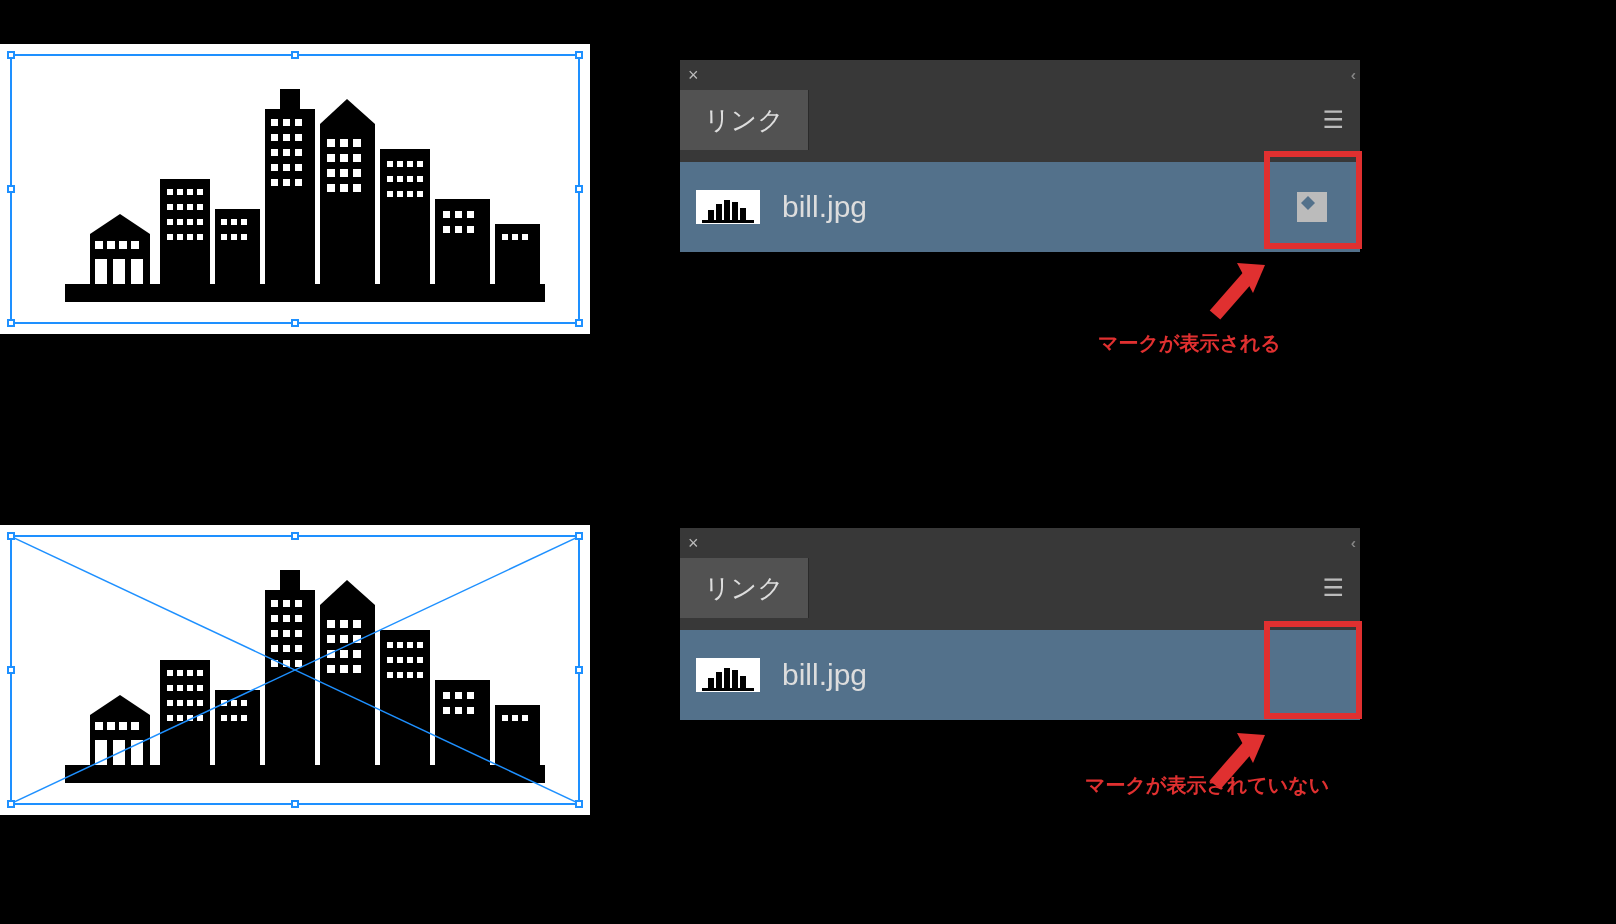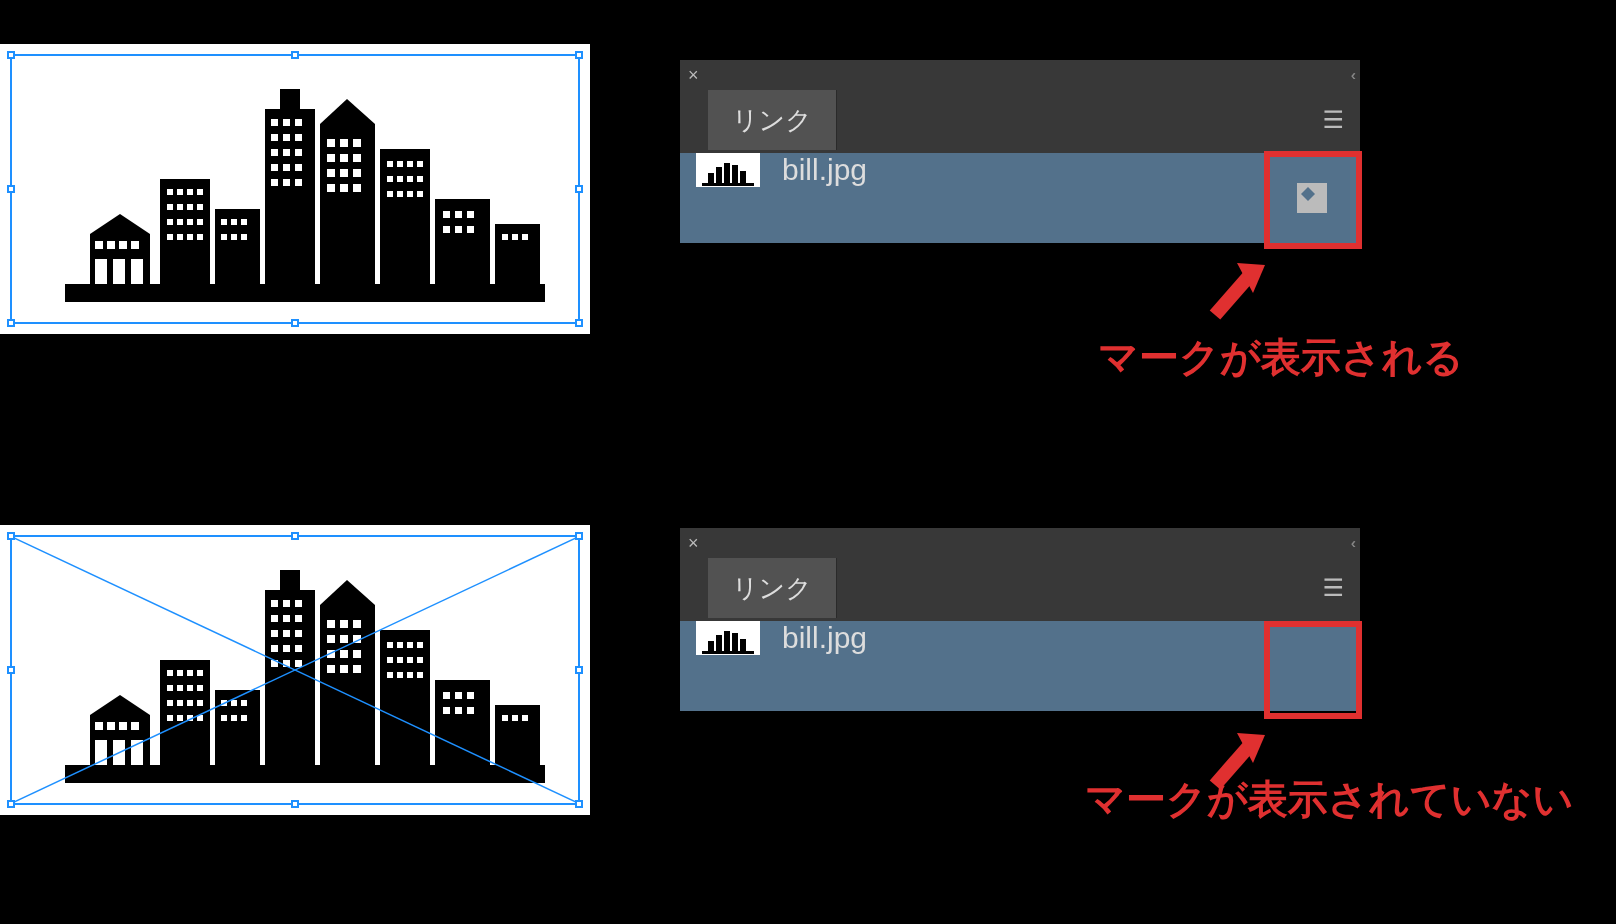--- a/index.html
+++ b/index.html
@@ -97,21 +97,20 @@
       color: #888;
       font-size: 14px;
       letter-spacing: -4px;
     }
     
     .tab-bar {
       height: 60px;
       background: #383838;
       display: flex;
       align-items: stretch;
-      margin-left: 28px;
     }
     
     .tab {
       background: #525252;
       color: #ddd;
       padding: 0 24px;
       display: flex;
       align-items: center;
       font-size: 26px;
       border-right: 1px solid #2a2a2a;
@@ -127,23 +126,24 @@
     
     .menu-icon {
       color: #bbb;
       font-size: 24px;
     }
     
     .link-row {
       height: 90px;
       background: #53718b;
       display: flex;
+      align-items: center;
       padding: 0 16px;
       position: relative;
-      margin-top: 3px;
+      margin-top: 12px;
     }
     
     .thumb {
       width: 64px;
       height: 34px;
       background: #fff;
       display: flex;
       align-items: flex-end;
       justify-content: center;
       margin-right: 22px;
@@ -185,21 +185,21 @@
     .red-highlight {
       position: absolute;
       border: 6px solid #e03030;
     }
     .red-1 { top: 151px; left: 1264px; width: 98px; height: 98px; }
     .red-2 { top: 621px; left: 1264px; width: 98px; height: 98px; }
     
     .annotation {
       position: absolute;
       color: #e03030;
-      font-size: 40px;
+      font-size: 20px;
       font-weight: bold;
       white-space: nowrap;
     }
     
     .ann-1 { top: 330px; left: 1098px; }
     .ann-2 { top: 772px; left: 1085px; }
     
     .arrow-svg {
       position: absolute;
     }

